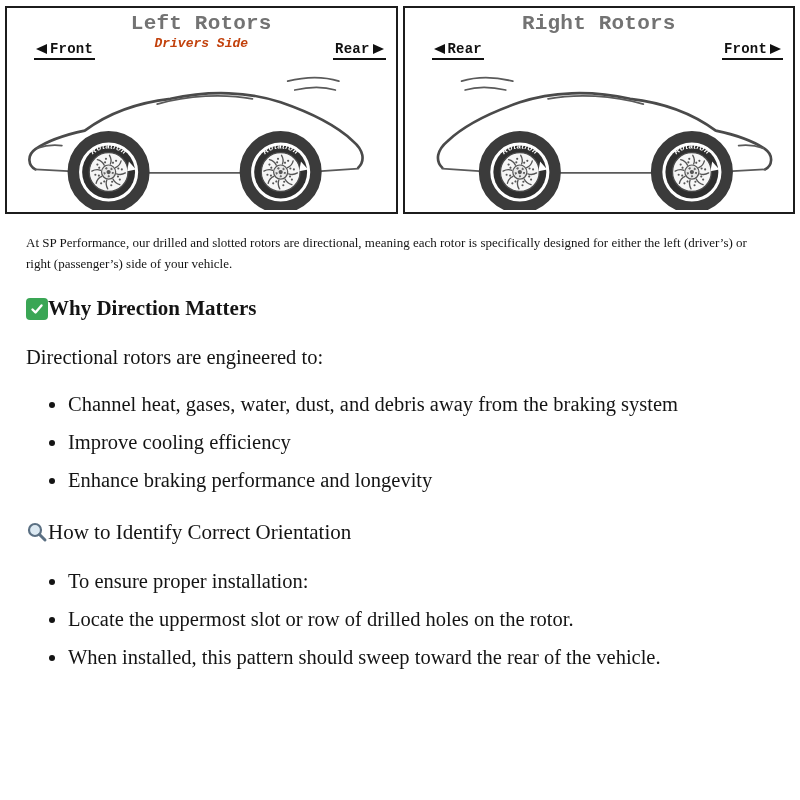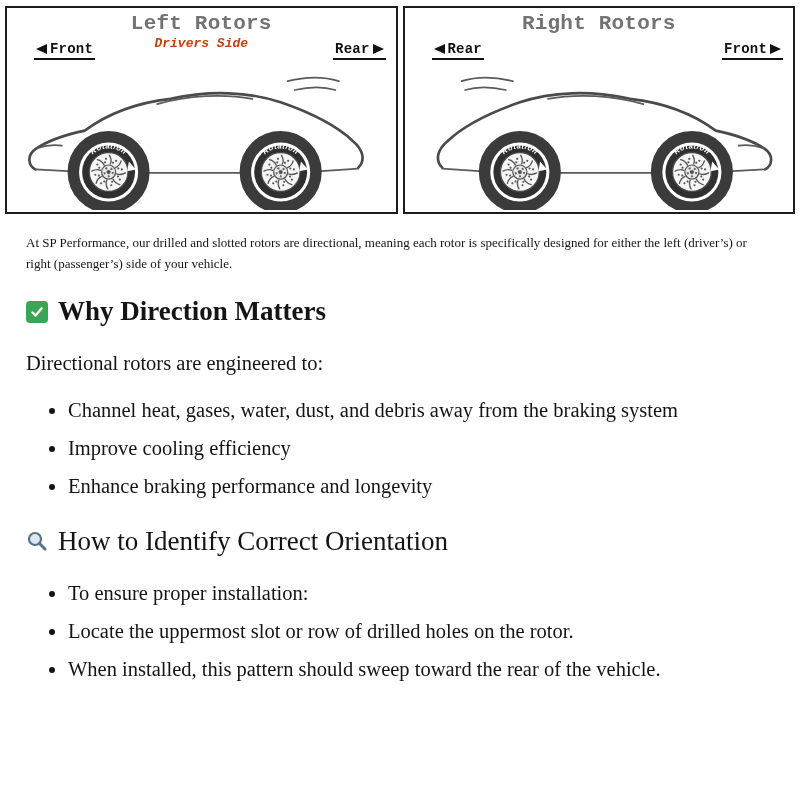--- a/index.html
+++ b/index.html
@@ -106,22 +106,21 @@
   }
   .intro {
     font-size: 13px;
     line-height: 1.62;
     color: #141414;
     margin-bottom: 20px;
   }
   .section-heading {
     display: flex;
     align-items: center;
-    gap: 10px;
-    font-size: 27px;
+    font-size: 21px;
     margin: 22px 0 20px 0;
     color: #141414;
   }
   .section-heading.bold .heading-text { font-weight: bold; }
   .lead {
     font-size: 20.5px;
     line-height: 1.6;
     margin-bottom: 14px;
   }
   ul.bullets {

